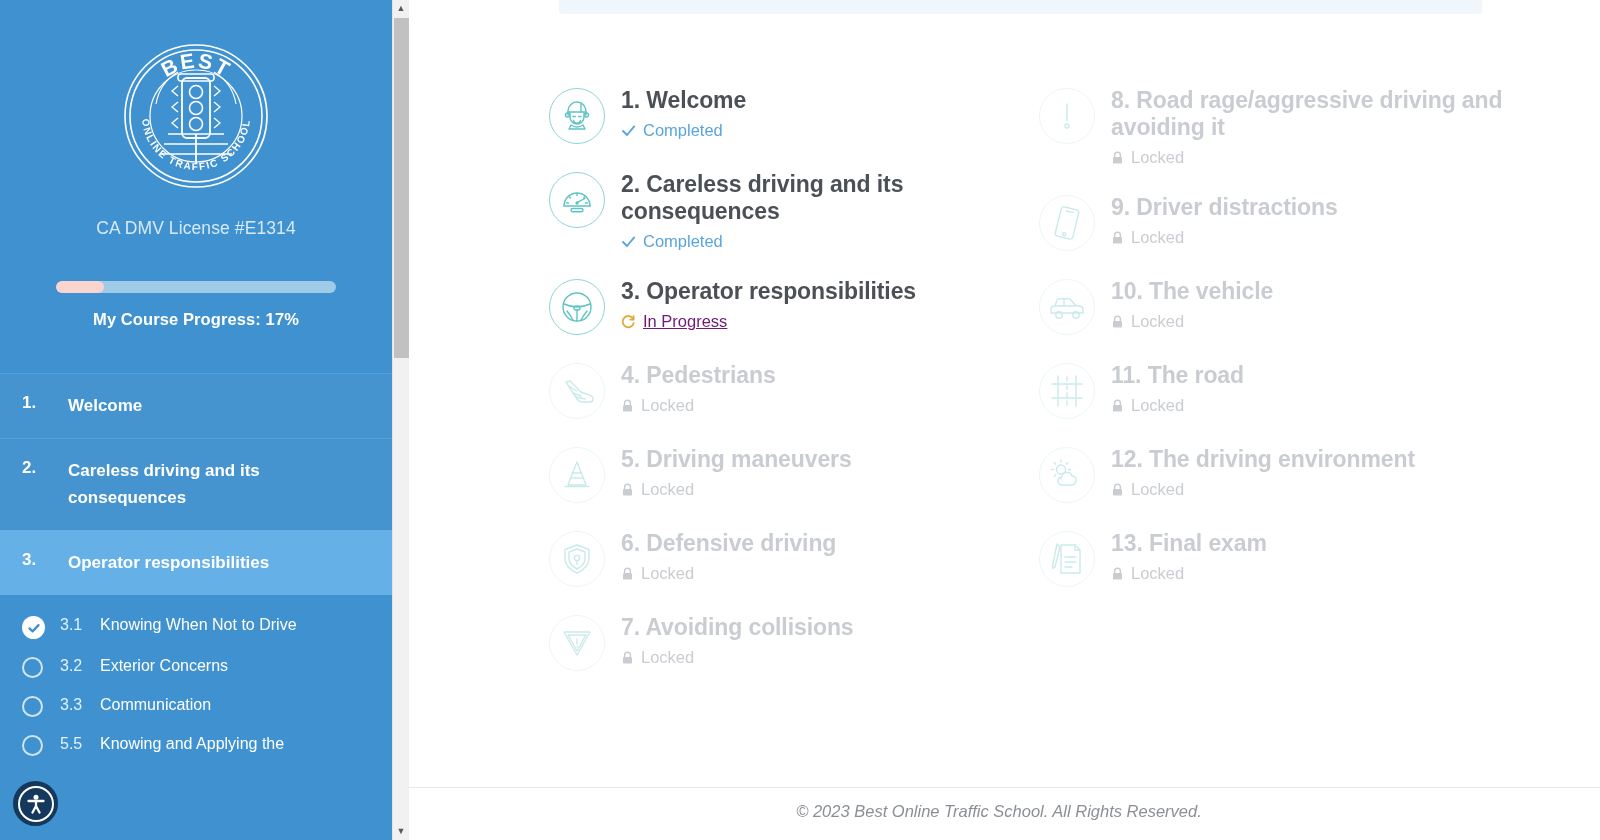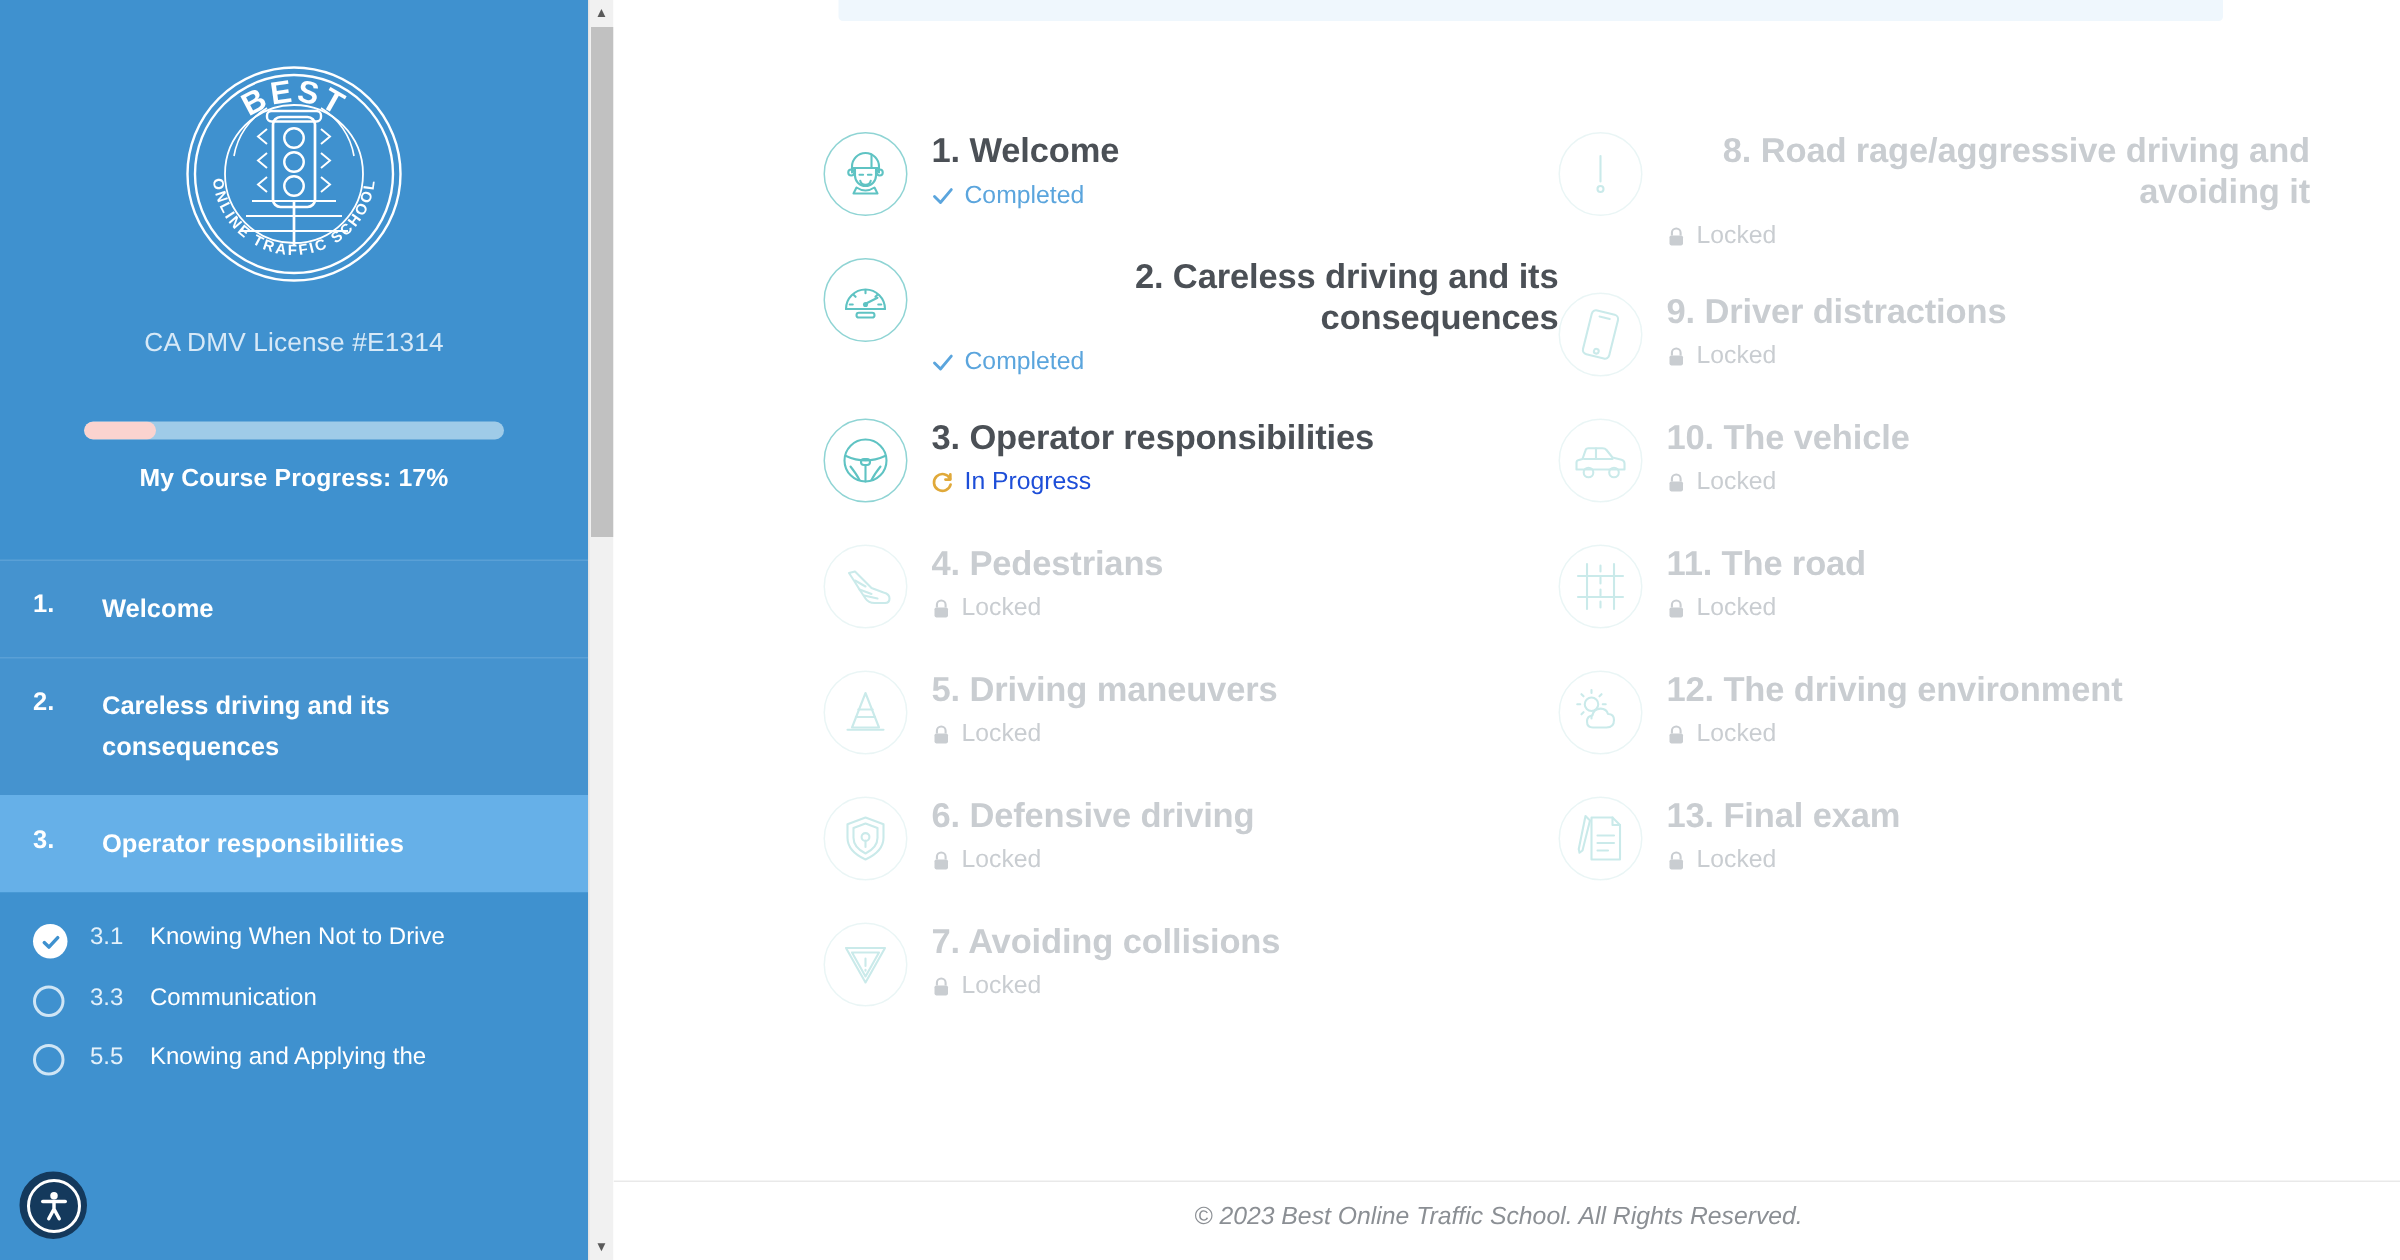--- a/index.html
+++ b/index.html
@@ -187,36 +187,36 @@
   }
   .module.locked { cursor: default; }
   .mod-icon {
     width: 56px; height: 56px; flex: 0 0 56px;
     border-radius: 50%;
     border: 1.5px solid #8fd4d4;
     display: flex; align-items: center; justify-content: center;
     margin-top: 2px;
   }
   .module.locked .mod-icon { border-color: #d9eeee; opacity: .55; }
-  .mod-body { padding-top: 1px; text-align: right; }
+  .mod-body { padding-top: 1px; }
   .mod-title {
     font-size: 23px;
     font-weight: 700;
     color: #4b5056;
     line-height: 1.18;
     letter-spacing: -0.1px;
   }
   .module.locked .mod-title { color: #c9cdd1; }
   .mod-status {
     margin-top: 7px;
     font-size: 16.5px;
     display: flex; align-items: center; gap: 7px;
   }
   .mod-status.completed { color: #5ba5dd; }
-  .mod-status.inprogress { color: #1d4ed8; }
+  .mod-status.inprogress { color: #701a75; text-decoration: underline; }
   .mod-status.locked { color: #c9cdd1; }
   .status-ico { display: inline-flex; align-items: center; }
 
   .footer-rule {
     position: absolute;
     left: 0; right: 0; top: 787px;
     height: 1px;
     background: #e9e9e9;
   }
   .footer-text {
@@ -308,20 +308,27 @@
                 </svg>
             </span>
           </span>
           <span class="sub-num">3.1</span>
           <span class="sub-label">Knowing When Not to Drive</span>
         </div>
         <div class="sub-item">
           <span class="sub-mark">
               <span class="mark-circle"></span>
             </span>
+          <span class="sub-num">3.2</span>
+          <span class="sub-label">Exterior Concerns</span>
+        </div>
+        <div class="sub-item">
+          <span class="sub-mark">
+              <span class="mark-circle"></span>
+            </span>
           <span class="sub-num">3.3</span>
           <span class="sub-label">Communication</span>
         </div>
         <div class="sub-item">
           <span class="sub-mark">
               <span class="mark-circle"></span>
             </span>
           <span class="sub-num">5.5</span>
           <span class="sub-label">Knowing and Applying the</span>
         </div>

